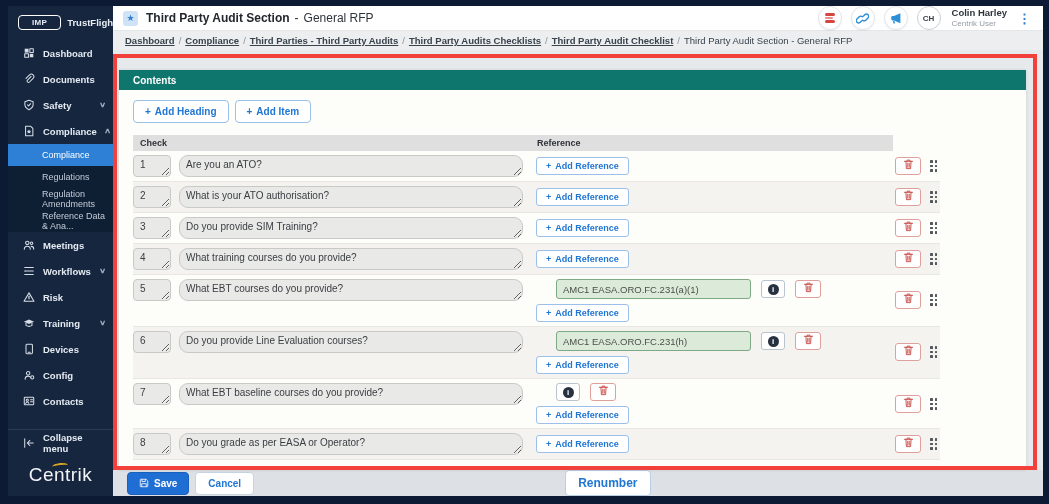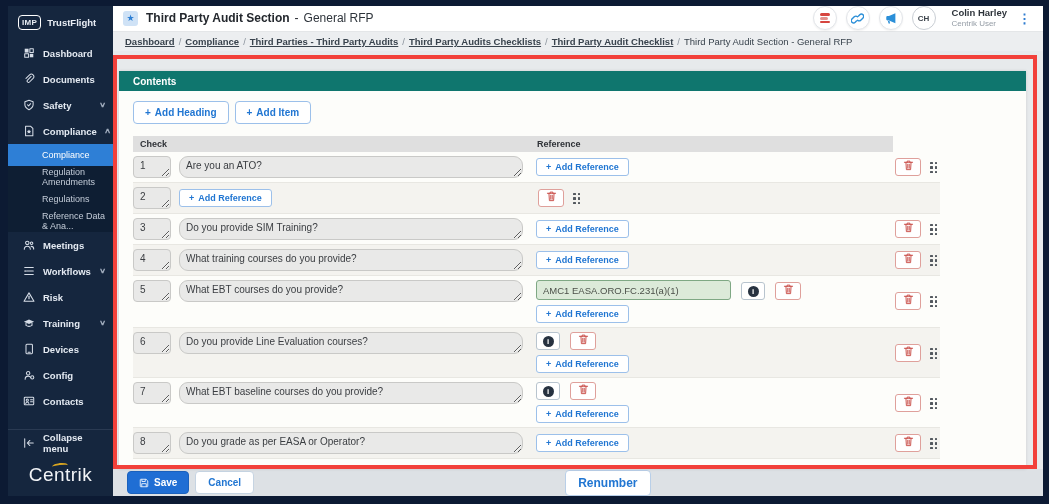--- a/index.html
+++ b/index.html
@@ -2,21 +2,21 @@
 <html><head>
 <meta charset="utf-8">
 <style>
   * { box-sizing: border-box; margin: 0; padding: 0; }
   html,body { width:1049px; height:504px; font-family:"Liberation Sans", sans-serif; }
   .frame { width:1049px; height:504px; background:#0c1a33; padding:6px 6px 8px 8px; display:flex; }
 
   
   .sidebar { width:105px; background:#15263e; color:#e8edf4; display:flex; flex-direction:column; flex-shrink:0; }
   .logo { display:flex; align-items:center; gap:6px; padding:9px 8px 10px 10px; }
-  .logo-badge { border:1.5px solid #fff; border-radius:4px; font-size:8px; font-weight:bold; padding:2px 3px; letter-spacing:.3px; }
+  .logo-badge { border:1.5px solid #fff; border-radius:4px; font-size:8px; font-weight:bold; padding:2px 13px; letter-spacing:.3px; }
   .logo-text { font-size:9.5px; font-weight:bold; }
   nav { flex:1 1 auto; overflow:hidden; }
   .nav-item { display:flex; align-items:center; gap:8px; height:26px; padding:0 8px 0 14px; font-size:9.5px; font-weight:bold; color:#e4eaf2; cursor:pointer; }
   .nav-item .ico { width:13px; height:13px; flex-shrink:0; display:flex; align-items:center; justify-content:center; }
   .nav-item .ico svg { width:12px; height:12px; stroke:#d7dee8; fill:none; stroke-width:1.2; stroke-linecap:round; stroke-linejoin:round; }
   .nav-item .chev { margin-left:auto; font-size:7px; color:#9fabbc; transform:scaleX(1.4); }
   .sub-group { background:#0e1e33; }
   .sub-item { display:flex; align-items:center; height:22px; padding-left:34px; font-size:9px; color:#c3ccd8; cursor:pointer; }
   .sub-item.active { background:#2e7fd6; color:#fff; }
   .collapse-wrap { border-top:1px solid #2a3a52; }
@@ -28,21 +28,21 @@
   header { background:#fff; height:38px; display:flex; align-items:center; padding:0 10px; border-bottom:1px solid #e4e6e8; }
   .title-ico { width:15px; height:15px; border-radius:3px; background:#cfe2f6; color:#2d7fd4; font-size:9px; display:flex; align-items:center; justify-content:center; margin-right:8px; }
   .page-title { font-size:12px; font-weight:bold; color:#23272d; }
   .title-sep { font-size:12px; color:#23272d; margin:0 5px; }
   .page-subtitle { font-size:12px; color:#2e343b; }
   .header-right { margin-left:auto; display:flex; align-items:center; gap:9px; }
   .circ-btn { width:24px; height:24px; border-radius:50%; background:#fff; border:1px solid #e2e5e9; box-shadow:0 1px 2px rgba(0,0,0,.06); display:flex; align-items:center; justify-content:center; cursor:pointer; }
   .bars span { display:block; width:10px; height:2.5px; border-radius:2px; background:#d6453f; margin:1.1px 0; }
   .bars span:nth-child(2){ width:8px; background:#e2918d; }
   .avatar { width:24px; height:24px; border-radius:50%; border:1px solid #c9ced4; background:#fff; color:#3c434b; font-size:8px; font-weight:bold; display:flex; align-items:center; justify-content:center; }
-  .user-text { line-height:1.15; margin-left:7px; }
+  .user-text { line-height:1.15; margin-left:2px; }
   .user-name { font-size:9.5px; color:#2e343b; font-weight:bold; }
   .user-role { font-size:8px; color:#949ca5; }
   .kebab { font-size:13px; color:#2f7cd0; font-weight:bold; padding:0 2px; cursor:pointer; }
 
   .breadcrumb { height:30px; display:flex; align-items:center; padding:0 12px; font-size:9.5px; color:#39434d; gap:4px; background:#eceef0; }
   .breadcrumb a { color:#39434d; text-decoration:underline; font-weight:bold; cursor:pointer; }
   .breadcrumb .sep { color:#8b949d; }
   .breadcrumb .current { color:#39434d; }
 
   .workspace { flex:1 1 auto; position:relative; padding:20px 12px 0 6px; }
@@ -60,21 +60,21 @@
   .th-check { width:404px; padding-left:7px; }
   .th-ref { flex:1; }
 
   .row { display:flex; align-items:center; padding:4px 0; border-bottom:1px solid #e8e7e2; }
   .row:nth-child(even) { background:#f4f3ef; }
   .row.tall { align-items:flex-start; }
   .num-box { width:38px; height:22px; margin-right:8px; }
   textarea { background:#e9e9e8; border:1px solid #c9c9c7; border-radius:4px; font-family:"Liberation Sans",sans-serif; font-size:10px; color:#3a3d41; padding:3px 6px; resize:both; overflow:hidden; }
   .q-box { width:344px; height:22px; margin-right:13px;border-radius:9px; }
   .ref-cell { width:356px; display:flex; flex-direction:column; gap:5px; }
-  .ref-line { display:flex; align-items:flex-end; gap:10px; }
+  .ref-line { display:flex; align-items:center; gap:10px;margin-left:20px; }
   .ref-pill { width:195px; height:20px; background:#dcead9; border:1px solid #7fa884; border-radius:3px; font-size:9.5px; color:#4b5049; display:flex; align-items:center; padding:0 6px; white-space:nowrap; overflow:hidden; }
   .mini-btn { height:18px; background:#fff; border-radius:3px; display:flex; align-items:center; justify-content:center; cursor:pointer; }
   .info-btn { width:24px; border:1px solid #b8c4ce; }
   .info-dot { width:11px; height:11px; border-radius:50%; background:#273240; color:#fff; font-size:8px; font-weight:bold; display:flex; align-items:center; justify-content:center; }
   .info-dot::after { content:"i"; }
   .trash-btn { width:26px; border:1px solid #dfa09b; }
   .btn-addref { background:#fff; border:1px solid #9cc0ea; border-radius:3px; color:#2176d2; font-size:9px; font-weight:bold; padding:3px 9px; cursor:pointer; display:inline-flex; align-items:center; gap:4px; align-self:flex-start; }
   .row-controls { display:flex; align-items:center; gap:9px; margin-left:3px; }
   .row.tall .row-controls { margin-top:12px; }
   .drag-handle { display:grid; grid-template-columns:2.5px 2.5px; grid-auto-rows:2.5px; gap:2px; cursor:grab; }
@@ -130,22 +130,22 @@
             <svg viewBox="0 0 14 14">
               <path d="M3 1.5h6l2.5 2.5v8.5H3z"></path>
               <path d="M7 5.2l.8 1.6 1.7.2-1.2 1.2.3 1.7L7 9l-1.6.9.3-1.7-1.2-1.2 1.7-.2z" fill="#d7dee8" stroke="none"></path>
             </svg>
           </span>
           <span>Compliance</span>
           <span class="chev">∧</span>
         </div>
         <div class="sub-group">
           <div class="sub-item active">Compliance</div>
+          <div class="sub-item">Regulations</div>
           <div class="sub-item">Regulation Amendments</div>
-          <div class="sub-item">Regulations</div>
           <div class="sub-item">Reference Data &amp; Ana...</div>
         </div>
         <div class="nav-item">
           <span class="ico">
             <svg viewBox="0 0 14 14">
               <circle cx="5" cy="4.5" r="2"></circle>
               <path d="M1.5 12c0-2.2 1.6-3.6 3.5-3.6S8.5 9.8 8.5 12"></path>
               <circle cx="10" cy="5" r="1.5"></circle>
               <path d="M9.5 8.6c1.7 0 3 1.3 3 3.2"></path>
             </svg>
@@ -316,20 +316,21 @@
                       <i></i>
                       <i></i>
                       <i></i>
                       <i></i>
                       <i></i>
                     </div>
                   </div>
                 </div>
                 <div class="row">
                   <textarea class="num-box" style="">2</textarea>
+                  <textarea class="q-box" style="">What is your ATO authorisation?</textarea>
                   <div class="ref-cell">
                     <button class="btn-addref">
                       <span class="plus">+</span>
                       <span>Add Reference</span>
                     </button>
                   </div>
                   <div class="row-controls">
                     <div class="mini-btn trash-btn">
                       <span><svg width="11" height="13" viewBox="0 0 12 14">
                           <path d="M1.5 3.5h9M4.5 3.5V2.2h3v1.3M3.2 3.5l.5 8h4.6l.5-8M5.2 5.6v4.4M6.8 5.6v4.4" stroke="#c64540" stroke-width="1" fill="none" stroke-linecap="round"></path>
@@ -429,20 +430,21 @@
                       <i></i>
                       <i></i>
                     </div>
                   </div>
                 </div>
                 <div class="row tall">
                   <textarea class="num-box" style="">6</textarea>
                   <textarea class="q-box" style="">Do you provide Line Evaluation courses?</textarea>
                   <div class="ref-cell">
                     <div class="ref-line">
+                      <div class="ref-pill">AMC1 EASA.ORO.FC.231(h)</div>
                       <div class="mini-btn info-btn">
                         <span class="info-dot"></span>
                       </div>
                       <div class="mini-btn trash-btn">
                         <span><svg width="11" height="13" viewBox="0 0 12 14">
                             <path d="M1.5 3.5h9M4.5 3.5V2.2h3v1.3M3.2 3.5l.5 8h4.6l.5-8M5.2 5.6v4.4M6.8 5.6v4.4" stroke="#c64540" stroke-width="1" fill="none" stroke-linecap="round"></path>
                           </svg></span>
                       </div>
                     </div>
                     <button class="btn-addref">

